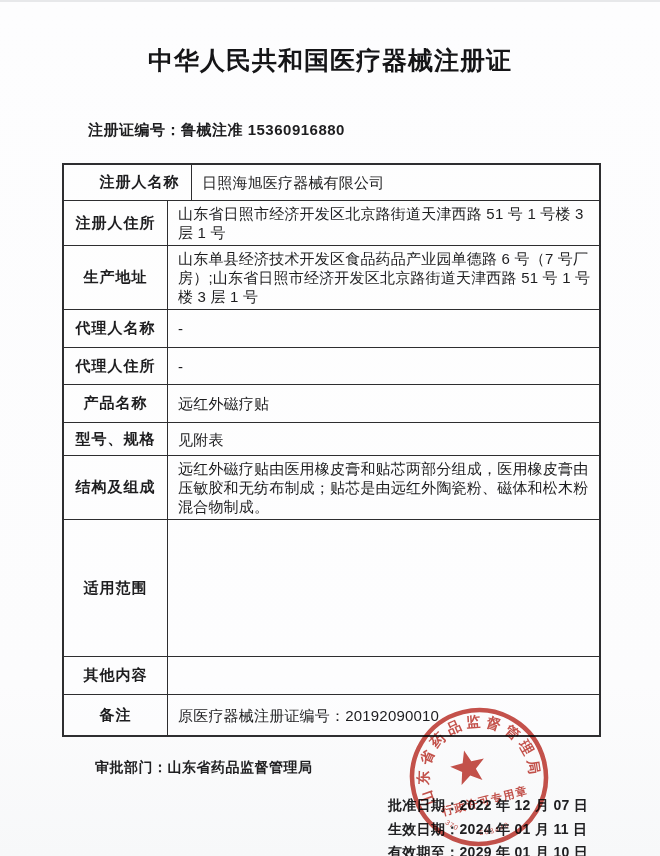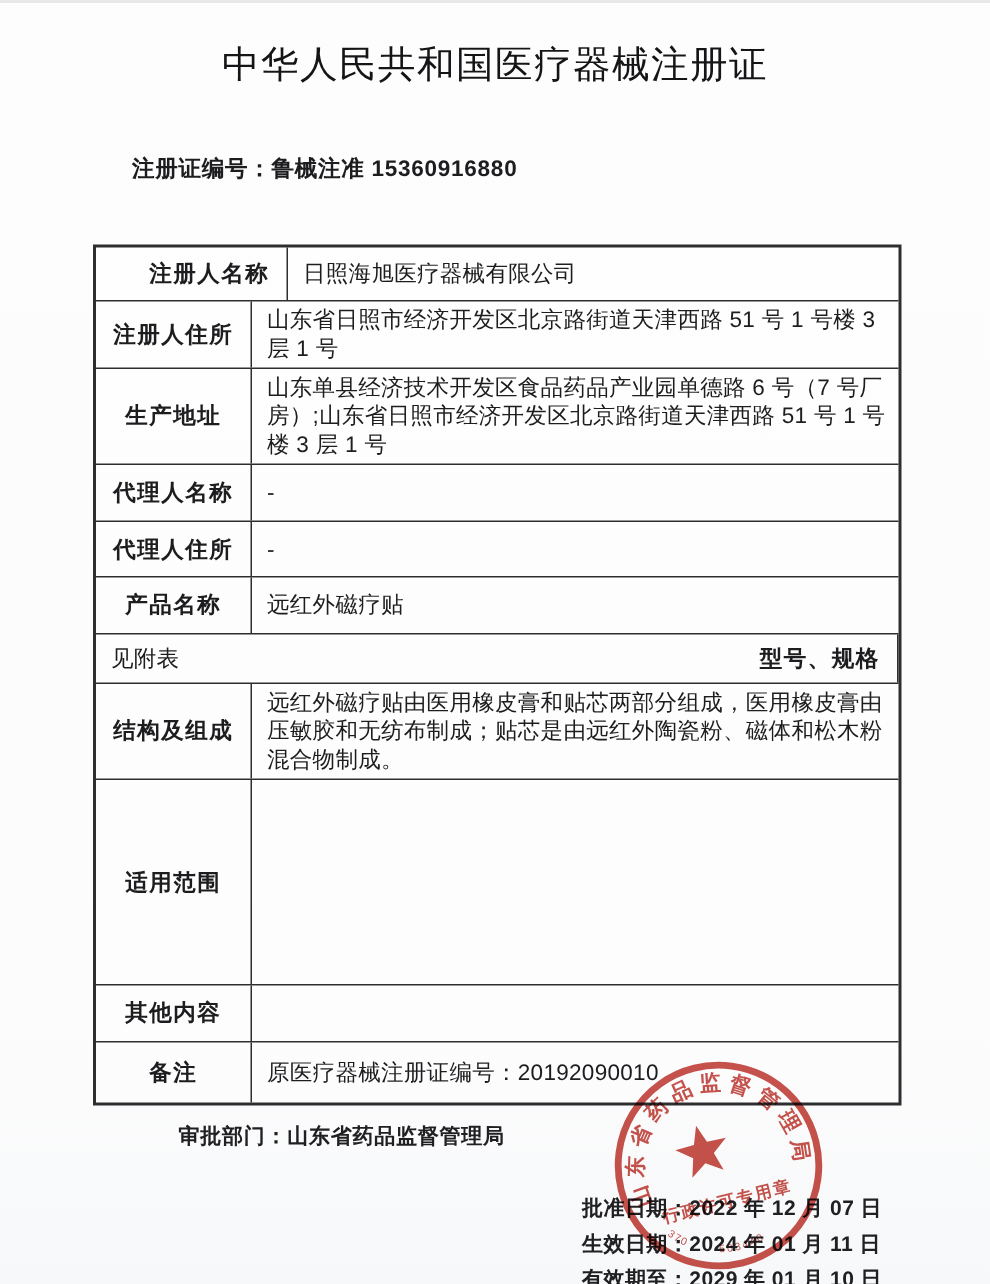--- a/index.html
+++ b/index.html
@@ -11,22 +11,22 @@
   .page{
     position:relative;width:660px;height:856px;overflow:hidden;
     background:linear-gradient(180deg,#fdfdfe 0%,#fcfcfd 80%,#f7f8f9 100%);
     color:#1d1d1f;
   }
   .page::before{ 
     content:"";position:absolute;left:0;top:0;width:660px;height:2px;
     background:#d8dadc;opacity:.6;
   }
   .title{
-    margin:0;padding-top:26px;text-align:center;
-    font-size:25px;font-weight:normal;letter-spacing:1px;color:#151517;
+    margin:0;padding-top:44px;text-align:center;
+    font-size:25px;font-weight:bold;letter-spacing:1px;color:#151517;
   }
   .cert-line{
     margin:44px 0 0 88px;font-size:15px;font-weight:600;letter-spacing:.5px;
   }
   .cert-table{
     position:absolute;left:62px;top:163px;width:539px;
     border:2px solid #2e2e30;background:rgba(255,255,255,.35);
     box-sizing:border-box;
   }
   .row{display:flex;border-top:1px solid #2e2e30;}
@@ -45,21 +45,21 @@
     word-break:break-all;
   }
   .r0{min-height:35px}.r1{min-height:40px}.r2{min-height:57px}
   .r3{min-height:37px}.r4{min-height:36px}.r5{min-height:37px}
   .r6{min-height:32px}.r7{min-height:60px}.r8{min-height:136px}
   .r9{min-height:33px}.r10{min-height:37px}.r11{min-height:40px}
   .footer{
     position:absolute;left:0;top:740px;width:660px;height:116px;
     font-size:14px;font-weight:600;color:#202022;
   }
-  .dept{position:absolute;left:95px;top:9px;letter-spacing:.5px;margin-left:24px;}
+  .dept{position:absolute;left:95px;top:19px;letter-spacing:.5px;}
   .dates{position:absolute;left:388px;top:6px;line-height:23.5px;letter-spacing:.3px;margin-top:48px;}
   .seal-note{margin-left:3px;letter-spacing:1px;}
   .seal{
     position:absolute;left:403px;top:701px;width:152px;height:152px;
     transform:rotate(-14deg);
     mix-blend-mode:multiply;opacity:.88;
     pointer-events:none;
   }
 </style>
 </head>
@@ -91,22 +91,22 @@
     </div>
     <div class="row r4">
       <div class="cell lbl">代理人住所</div>
       <div class="cell val">-</div>
     </div>
     <div class="row r5">
       <div class="cell lbl">产品名称</div>
       <div class="cell val">远红外磁疗贴</div>
     </div>
     <div class="row r6">
+      <div class="cell lbl">型号、规格</div>
       <div class="cell val">见附表</div>
-      <div class="cell lbl">型号、规格</div>
     </div>
     <div class="row r7">
       <div class="cell lbl">结构及组成</div>
       <div class="cell val">远红外磁疗贴由医用橡皮膏和贴芯两部分组成，医用橡皮膏由压敏胶和无纺布制成；贴芯是由远红外陶瓷粉、磁体和松木粉混合物制成。</div>
     </div>
     <div class="row r8">
       <div class="cell lbl">适用范围</div>
     </div>
     <div class="row r10">
       <div class="cell lbl">其他内容</div>

